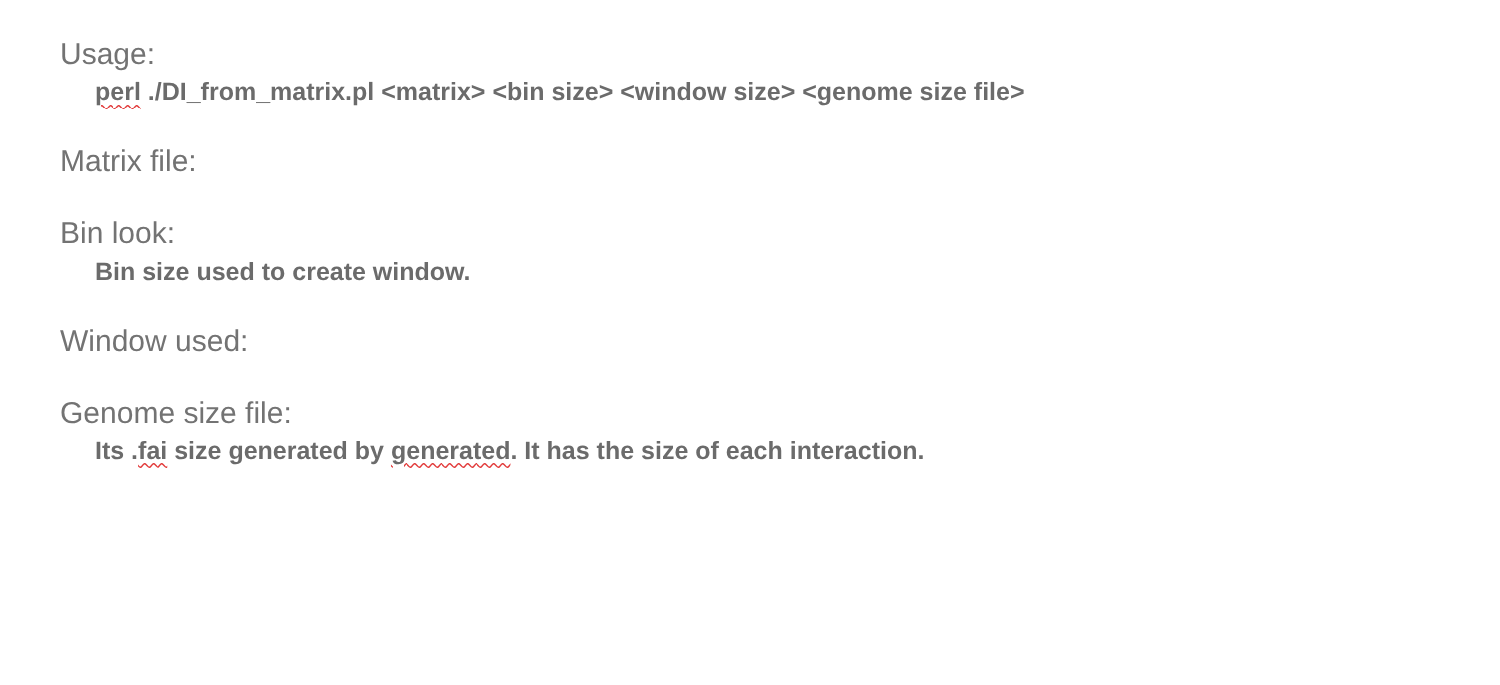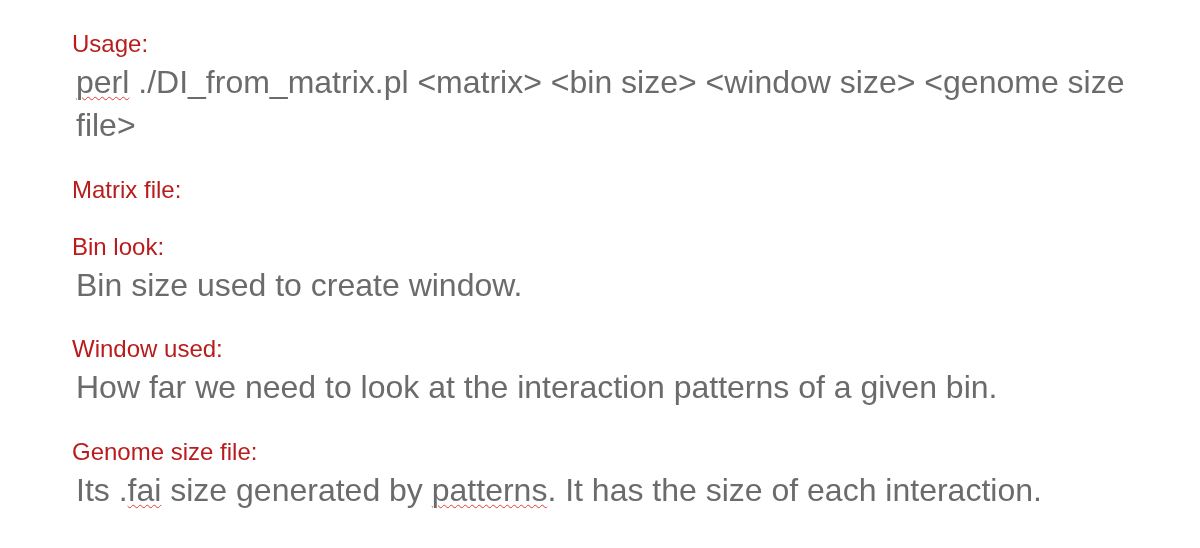--- a/index.html
+++ b/index.html
@@ -13,27 +13,26 @@
       padding: 28px 48px;
       width: 1200px;
       height: 548px;
     }
     .section {
       margin-bottom: 26px;
     }
     .section-heading {
       font-size: 24px;
       font-weight: 400;
-      color: #b91c1c;
+      color: #737373;
       line-height: 1.3;
-      margin-left: 24px;
     }
     .section-body {
-      font-size: 32px;
-      font-weight: 400;
+      font-size: 20px;
+      font-weight: 700;
       color: #6b6b6b;
       line-height: 1.35;
       padding-left: 28px;
       padding-top: 2px;
     }
     .spellcheck {
       text-decoration-line: underline;
       text-decoration-style: wavy;
       text-decoration-color: #e23b3b;
       text-decoration-thickness: 1px;
@@ -54,21 +53,20 @@
   <div class="section-heading">Matrix file:</div>
 </div>
 
 <div class="section">
   <div class="section-heading">Bin look:</div>
   <div class="section-body">Bin size used to create window.</div>
 </div>
 
 <div class="section">
   <div class="section-heading">Window used:</div>
-  <div class="section-body">How far we need to look at the interaction patterns of a given bin.</div>
 </div>
 
 <div class="section">
   <div class="section-heading">Genome size file:</div>
   <div class="section-body">
-    <span>Its .</span><span class="spellcheck">fai</span><span> size generated by </span><span class="spellcheck">patterns</span><span>. It has the size of each interaction.</span>
+    <span>Its .</span><span class="spellcheck">fai</span><span> size generated by </span><span class="spellcheck">generated</span><span>. It has the size of each interaction.</span>
   </div>
 </div>
 
 </body></html>

